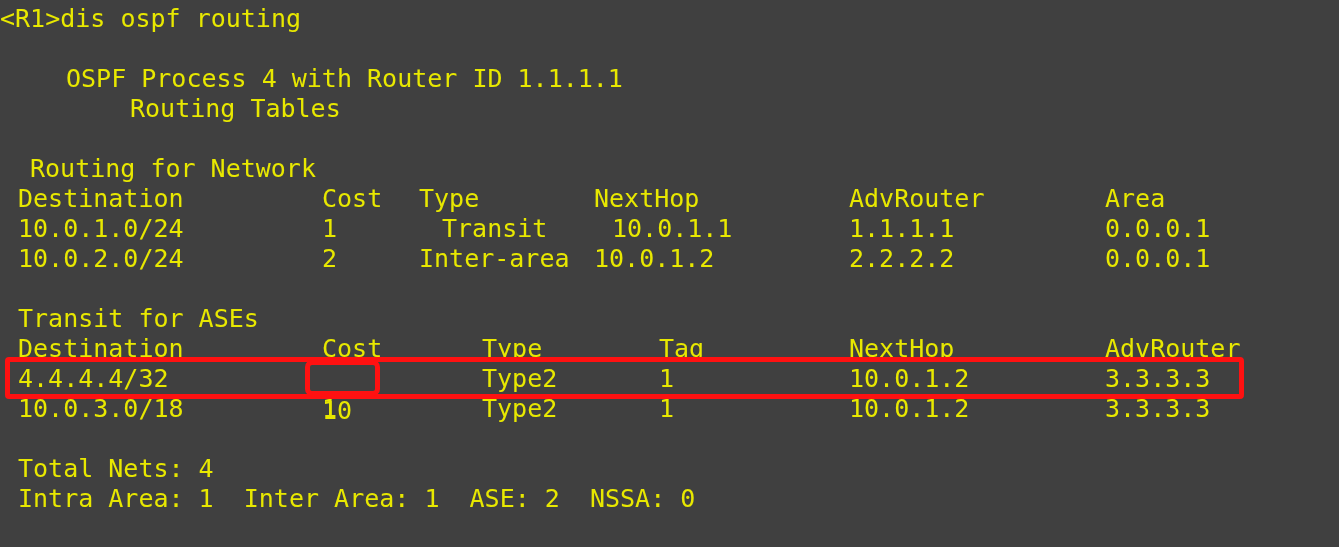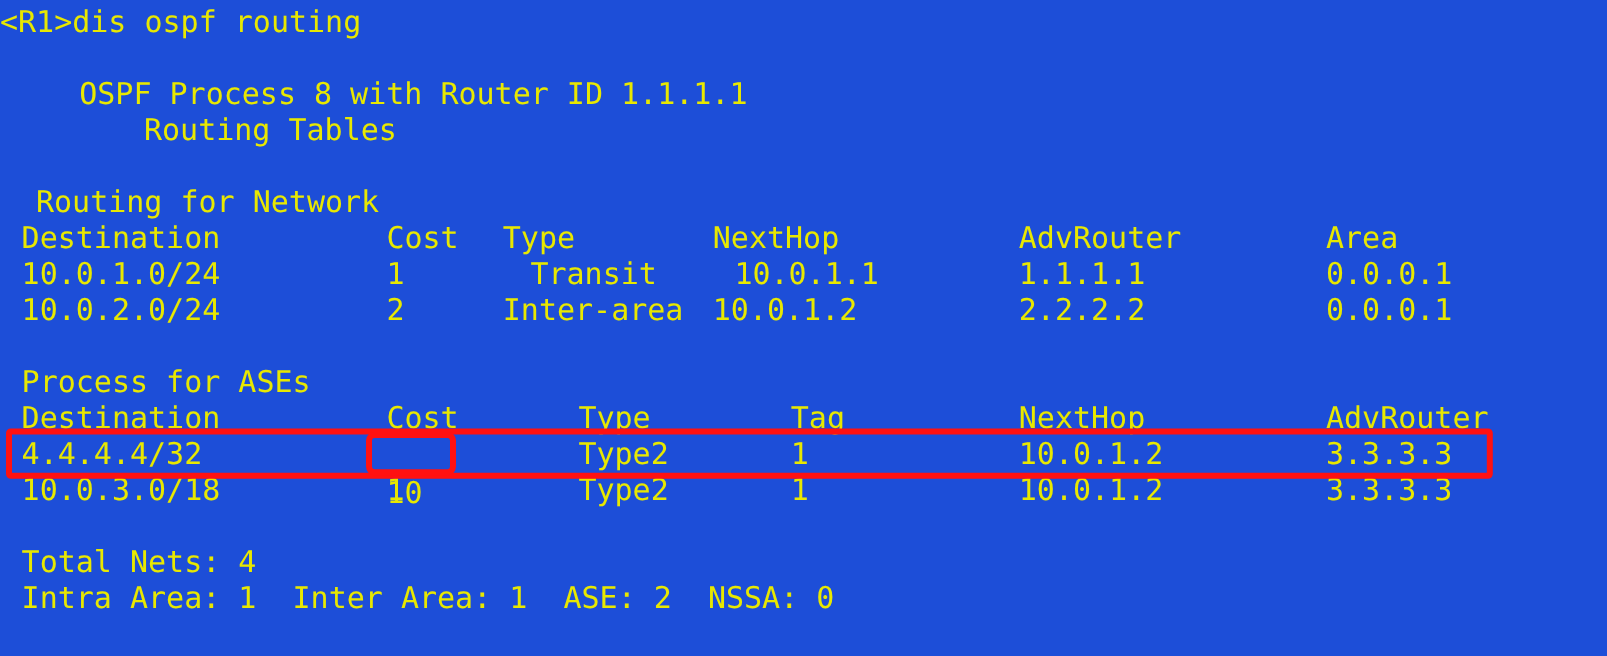--- a/index.html
+++ b/index.html
@@ -10,21 +10,21 @@
   body {
     width: 1339px;
     height: 547px;
     overflow: hidden;
     font-family: "DejaVu Sans Mono", "Liberation Mono", monospace;
   }
   #terminal {
     position: relative;
     width: 1339px;
     height: 547px;
-    background: #1d4ed8;
+    background: #404040;
     color: #e8e800;
     font-family: "DejaVu Sans Mono", "Liberation Mono", monospace;
     font-size: 25px;
     line-height: 30px;
     letter-spacing: 0px;
     text-decoration: underline;
   }
   .line {
     position: absolute;
     left: 0;
@@ -63,25 +63,25 @@
 </head>
 <body>
 
 <div id="terminal">
 
   <div class="line" style="top:4px; left:0px;">
     <span class="seg" style="left:0px;">&lt;R1&gt;dis ospf routing</span>
   </div>
 
   <div class="line" style="top:64px; left:0px;">
-    <span class="seg" style="left:66px;">OSPF Process 8 with Router ID 1.1.1.1</span>
+    <span class="seg" style="left:66px;">OSPF Process 4 with Router ID 1.1.1.1</span>
   </div>
 
   <div class="line" style="top:94px; left:0px;">
-    <span class="seg" style="left:120px;">Routing Tables</span>
+    <span class="seg" style="left:130px;">Routing Tables</span>
   </div>
 
   <div class="line" style="top:154px; left:12px;">
     <span class="seg" style="left:18px;">Routing for Network</span>
   </div>
 
   <div class="line" style="top:184px; left:0px;">
     <span class="seg" style="left:18px;">Destination</span>
     <span class="seg" style="left:322px;">Cost</span>
     <span class="seg" style="left:419px;">Type</span>
@@ -102,21 +102,21 @@
   <div class="line" style="top:244px; left:0px;">
     <span class="seg" style="left:18px;">10.0.2.0/24</span>
     <span class="seg" style="left:322px;">2</span>
     <span class="seg" style="left:419px;">Inter-area</span>
     <span class="seg" style="left:594px;">10.0.1.2</span>
     <span class="seg" style="left:849px;">2.2.2.2</span>
     <span class="seg" style="left:1105px;">0.0.0.1</span>
   </div>
 
   <div class="line" style="top:304px; left:0px;">
-    <span class="seg" style="left:18px;">Process for ASEs</span>
+    <span class="seg" style="left:18px;">Transit for ASEs</span>
   </div>
 
   <div class="line" style="top:334px; left:0px;">
     <span class="seg" style="left:18px;">Destination</span>
     <span class="seg" style="left:322px;">Cost</span>
     <span class="seg" style="left:482px;">Type</span>
     <span class="seg" style="left:659px;">Tag</span>
     <span class="seg" style="left:849px;">NextHop</span>
     <span class="seg" style="left:1105px;">AdvRouter</span>
   </div>

